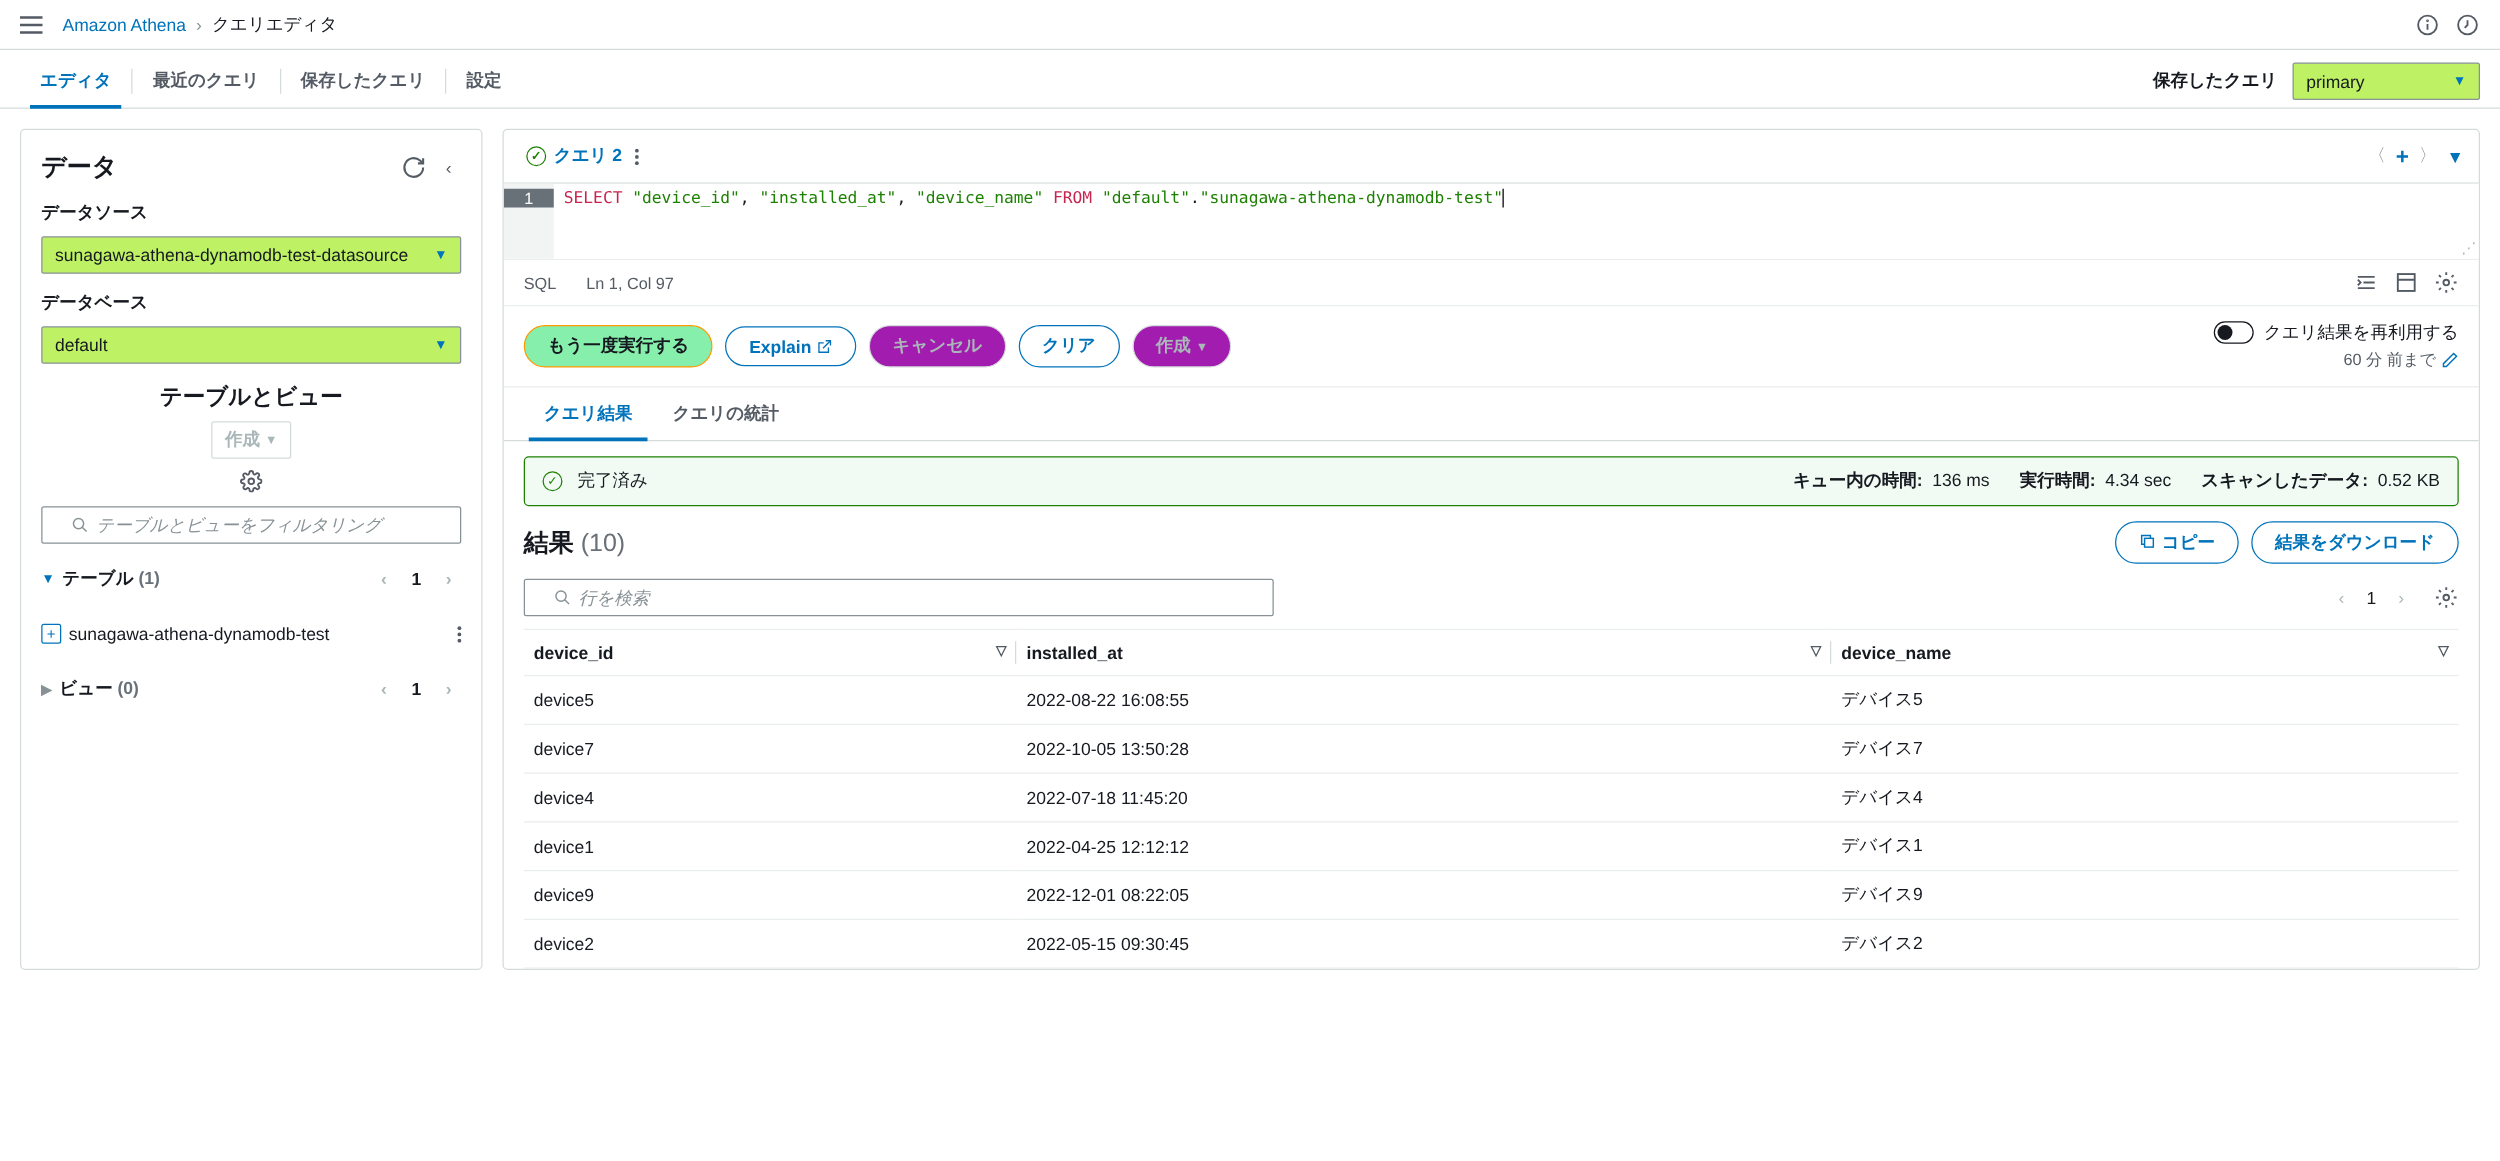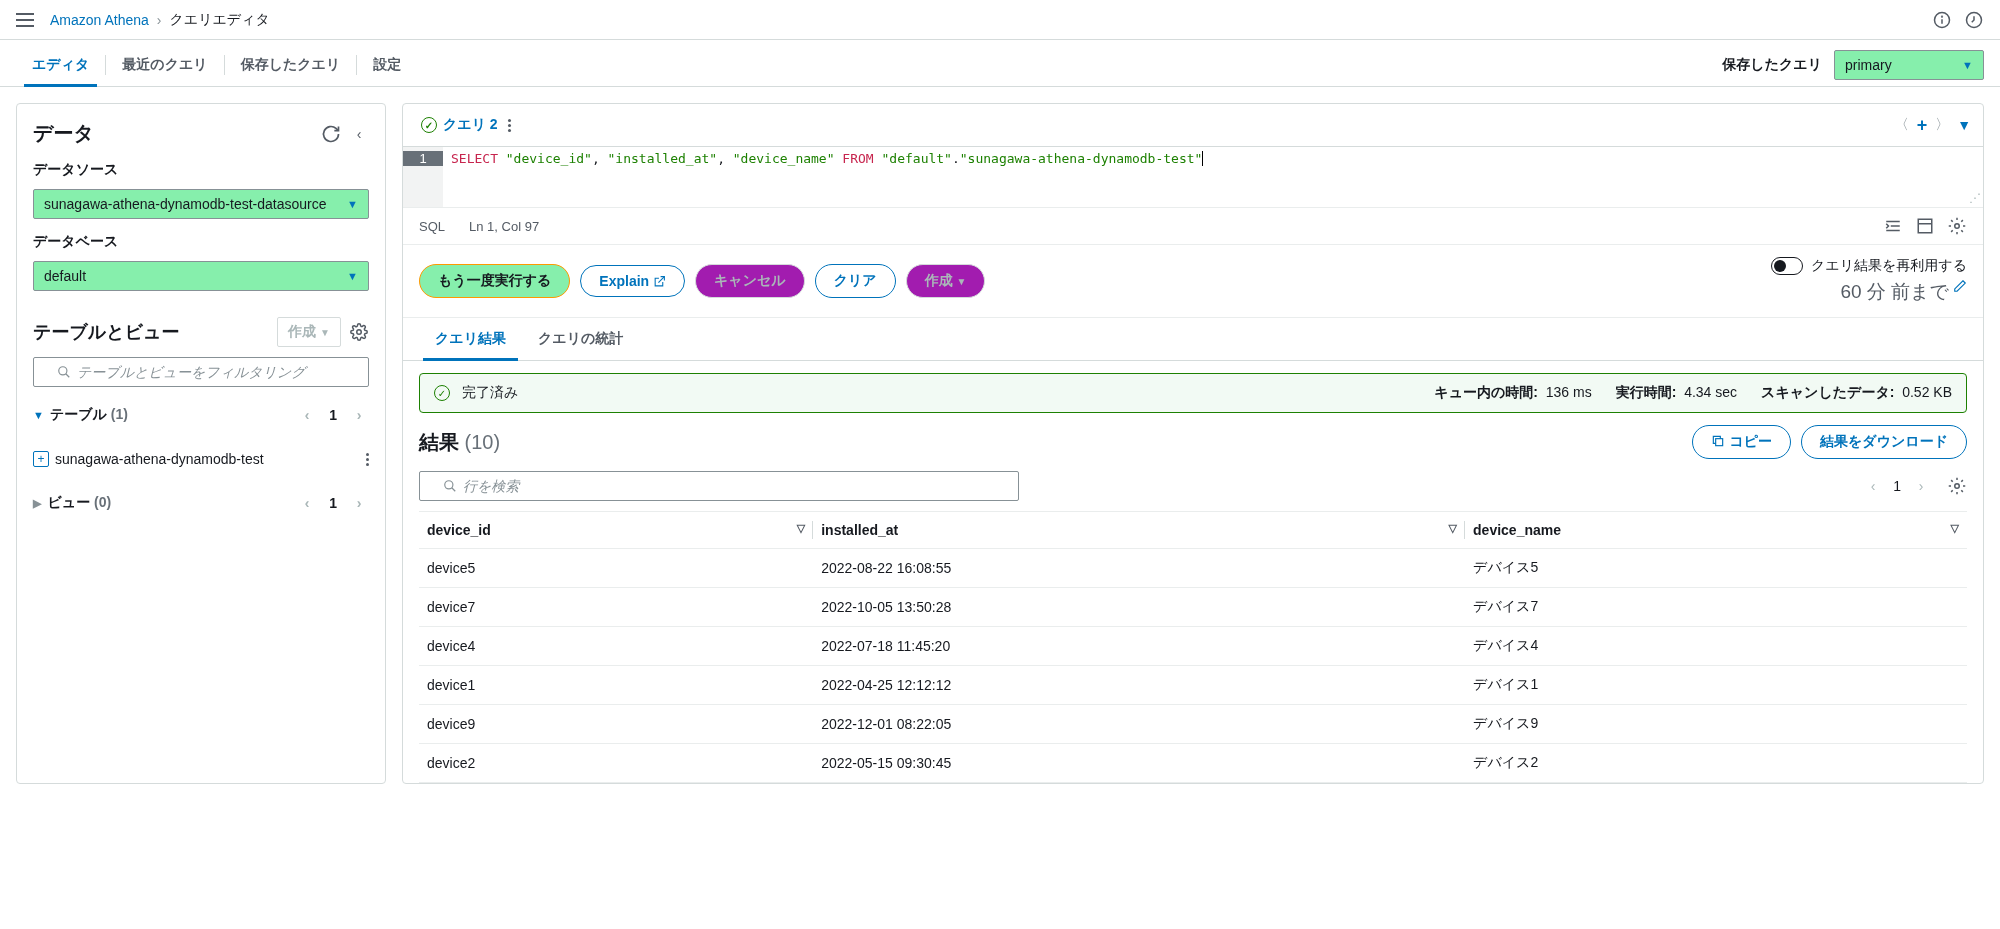--- a/index.html
+++ b/index.html
@@ -12,21 +12,21 @@
 .breadcrumb .sep { color:#879196; }
 .top-icons { display:flex; gap:12px; align-items:center;}
 .icon-btn { width:20px; height:20px; display:flex; align-items:center; justify-content:center; cursor:pointer; color:#545b64;}
 .tabs-bar { display:flex; align-items:center; padding: 4px 16px 0; border-bottom:1px solid #d5dbdb; }
 .tab { padding: 12px 16px; cursor:pointer; color:#545b64; font-weight:700; position:relative;}
 .tab.active { color:#0073bb; }
 .tab.active::after { content:''; position:absolute; bottom:-1px; left:8px; right:8px; height:3px; background:#0073bb;}
 .tab-sep { width:1px; height:20px; background:#d5dbdb; align-self:center;}
 .workgroup { margin-left:auto; display:flex; align-items:center; gap:12px;}
 .workgroup label { font-weight:700;}
-.select { border:1px solid #879196; border-radius:2px; padding:6px 10px; display:flex; align-items:center; justify-content:space-between; background:#86efac; cursor:pointer; min-width:150px;}
+.select { border:1px solid #879196; border-radius:2px; padding:6px 10px; display:flex; align-items:center; justify-content:space-between; background:#bef264; cursor:pointer; min-width:150px;}
 .select .caret { color:#0073bb; font-size:11px;}
 .main { display:flex; gap:16px; padding:16px;}
 .sidebar { width:370px; border:1px solid #d5dbdb; border-radius:4px; padding:16px; display:flex; flex-direction:column; gap:10px;}
 .sidebar-header { display:flex; align-items:center; }
 .sidebar-header h2 { font-size:20px; font-weight:700; flex:1;}
 .label { font-weight:700; margin-top:4px;}
 .section-row { display:flex; align-items:center; gap:8px;}
 .section-row h3 { font-size:18px; font-weight:700; flex:1;}
 .btn-outline { border:1px solid #879196; border-radius:2px; padding:5px 10px; background:#fff; cursor:pointer; color:#545b64; display:flex; align-items:center; gap:4px; font-weight:700;}
 .btn-outline.disabled { color:#aab7b8; border-color:#d5dbdb; cursor:not-allowed;}
@@ -58,21 +58,21 @@
 .action-bar { display:flex; align-items:center; padding:12px 16px; gap:10px; border-bottom:1px solid #eaeded;}
 .btn { border-radius:20px; padding:7px 18px; font-weight:700; cursor:pointer; font-size:14px;}
 .btn-primary { background:#86efac; border:1px solid #ff9900; color:#16191f;}
 .btn-blue-outline { background:#fff; border:1px solid #0073bb; color:#0073bb;}
 .btn-gray-outline { background:#a21caf; border:1px solid #879196; color:#879196;}
 .btn-gray-outline.disabled { color:#aab7b8; border-color:#d5dbdb;}
 .action-right { margin-left:auto; display:flex; flex-direction:column; align-items:flex-end; gap:4px;}
 .toggle-row { display:flex; align-items:center; gap:8px;}
 .toggle { width:32px; height:18px; border:1.5px solid #16191f; border-radius:10px; position:relative;}
 .toggle::after{content:'';width:12px;height:12px;background:#16191f;border-radius:50%;position:absolute;left:2px;top:1.5px;}
-.edit-link { color:#0073bb; display:flex; align-items:flex-start; gap:4px; font-size:19px;}
+.edit-link { color:#0073bb; display:flex; align-items:center; gap:4px; font-size:13px;}
 .result-tabs { display:flex; padding:0 16px; border-bottom:1px solid #d5dbdb;}
 .rtab { padding:12px 16px; font-weight:700; cursor:pointer; color:#545b64; position:relative;}
 .rtab.active { color:#0073bb;}
 .rtab.active::after { content:'';position:absolute;bottom:-1px;left:4px;right:4px;height:3px;background:#0073bb;}
 .status-banner { margin:12px 16px; border:1.5px solid #1d8102; background:#f2faf4; border-radius:4px; padding:10px 14px; display:flex; align-items:center; gap:12px;}
 .status-banner .metrics { margin-left:auto; display:flex; gap:24px;}
 .status-banner .metrics span b { font-weight:700;}
 .results-header { display:flex; align-items:center; padding:0 16px 12px;}
 .results-header h3 { font-size:20px; font-weight:700;}
 .results-header .rn { color:#687078; font-weight:400;}
@@ -152,21 +152,21 @@
     <div class="label">データソース</div>
     <div class="select">
       <span>sunagawa-athena-dynamodb-test-datasource</span>
       <span class="caret">▼</span>
     </div>
     <div class="label">データベース</div>
     <div class="select">
       <span>default</span>
       <span class="caret">▼</span>
     </div>
-    <div class="section-row" style="margin-top:16px;">
+    <div class="section-row" style="margin-top:4px;flex-direction:column;">
       <h3>テーブルとビュー</h3>
       <div class="btn-outline disabled">
         <span>作成</span>
         <span style="font-size:10px;">▼</span>
       </div>
       <div class="icon-btn">
           <svg width="18" height="18" viewBox="0 0 24 24" fill="none" stroke="#545b64" stroke-width="2">
             <circle cx="12" cy="12" r="3"></circle>
             <path d="M19.4 15a1.7 1.7 0 0 0 .3 1.8l.1.1a2 2 0 1 1-2.8 2.8l-.1-.1a1.7 1.7 0 0 0-1.8-.3 1.7 1.7 0 0 0-1 1.5V21a2 2 0 1 1-4 0v-.1a1.7 1.7 0 0 0-1-1.5 1.7 1.7 0 0 0-1.8.3l-.1.1a2 2 0 1 1-2.8-2.8l.1-.1a1.7 1.7 0 0 0 .3-1.8 1.7 1.7 0 0 0-1.5-1H3a2 2 0 1 1 0-4h.1a1.7 1.7 0 0 0 1.5-1 1.7 1.7 0 0 0-.3-1.8l-.1-.1a2 2 0 1 1 2.8-2.8l.1.1a1.7 1.7 0 0 0 1.8.3H9a1.7 1.7 0 0 0 1-1.5V3a2 2 0 1 1 4 0v.1a1.7 1.7 0 0 0 1 1.5 1.7 1.7 0 0 0 1.8-.3l.1-.1a2 2 0 1 1 2.8 2.8l-.1.1a1.7 1.7 0 0 0-.3 1.8V9a1.7 1.7 0 0 0 1.5 1H21a2 2 0 1 1 0 4h-.1a1.7 1.7 0 0 0-1.5 1z"></path>
           </svg>

